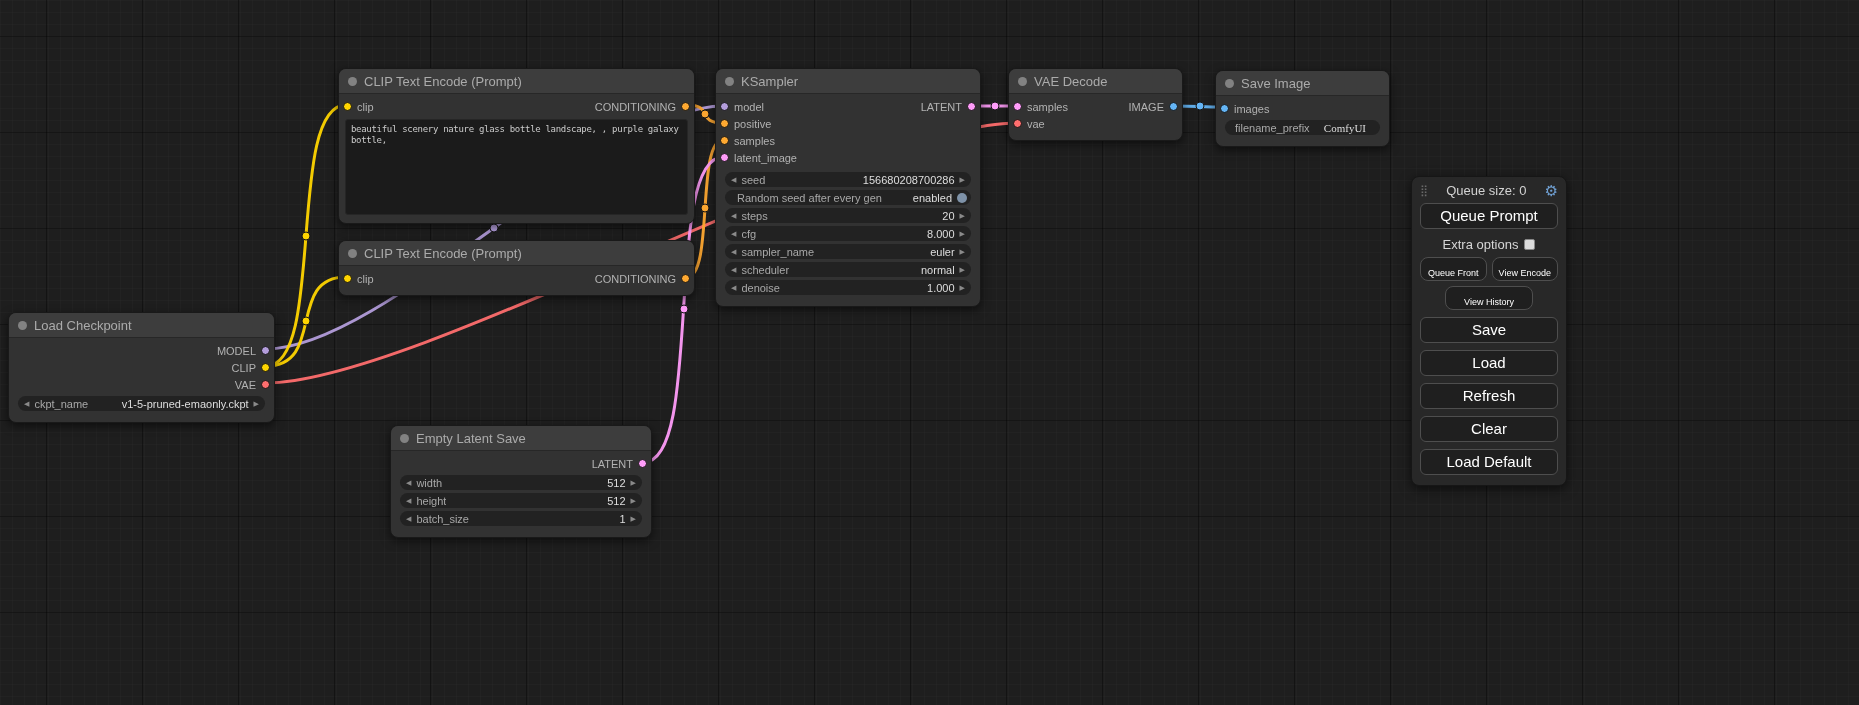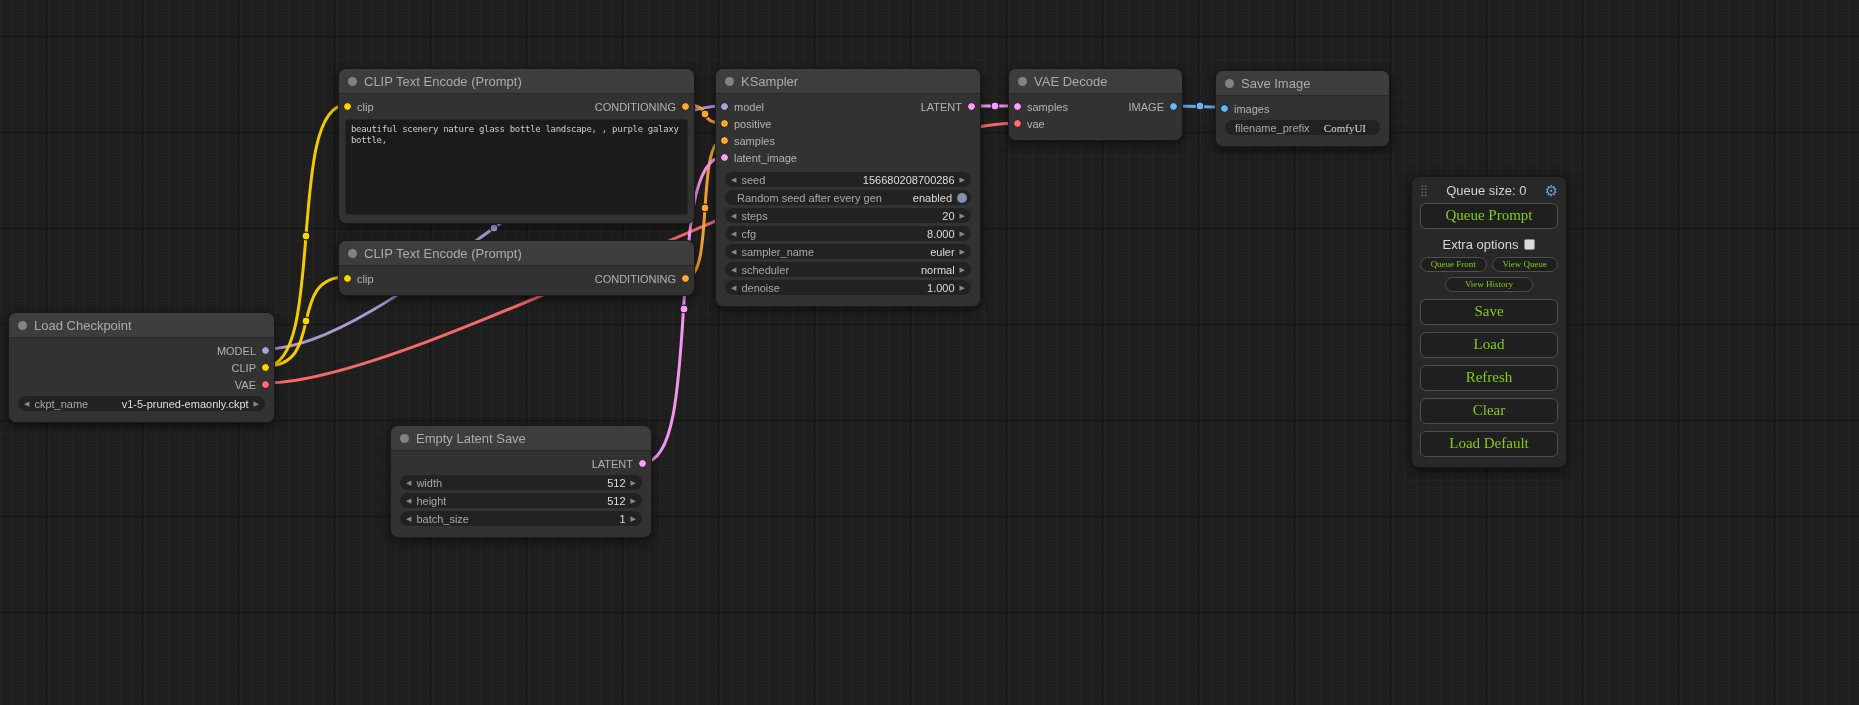--- a/index.html
+++ b/index.html
@@ -47,30 +47,30 @@
     letter-spacing:-0.3px; resize:none; overflow:hidden; width:calc(100% - 12px); }
 
   .menu { position:absolute; left:1411px; top:176px; width:156px; z-index:3;
     background:#282828; border:1px solid #161616; border-radius:8px; padding:6px 8px 10px;
     box-shadow:0 3px 12px rgba(0,0,0,.6); color:#d6d6d6; }
   .menu-header { display:flex; align-items:center; margin-bottom:5px; }
   .drag-handle { color:#6a6a6a; font-size:11px; cursor:grab; }
   .queue-size { flex:1; text-align:center; font-size:13px; color:#d2d2d2; }
   .gear { font-size:15px; line-height:15px; cursor:pointer; }
   .btn { display:block; width:100%; background:#1f1f1f; border:1px solid #4e4e4e;
-    border-radius:6px; color:#84cc16; cursor:pointer;
-    font-family:Liberation Serif, serif; }
+    border-radius:6px; color:#ffffff; cursor:pointer;
+    font-family:Liberation Sans, sans-serif; }
   .btn.big { font-size:15px; padding:3px 0 4px; margin-top:7px; }
   .btn.qp { margin-top:2px; }
   .extra-row { display:flex; align-items:center; justify-content:center; gap:6px;
     margin-top:8px; font-size:13px; }
   .checkbox { width:11px; height:11px; background:#dcdcdc; border:1px solid #888;
     border-radius:2px; display:inline-block; cursor:pointer; }
   .small-row { display:flex; gap:5px; margin-top:5px; justify-content:center; }
-  .btn.small { font-size:9px; padding:1px 5px 2px; width:auto; flex:1; border-radius:8px; }
+  .btn.small { font-size:9px; padding:10px 5px 2px; width:auto; flex:1; border-radius:8px; }
   .small-row.center .btn.small { flex:0 0 64%; }
   .gap-above { margin-top:13px; }
 </style>
 </head>
 <body>
 
 <div class="canvas">
 
   <svg class="wires" width="1859" height="705" viewBox="0 0 1859 705">
     <path d="M266,349 C386,349 603,106 723,106" stroke="#B39DDB"></path>
@@ -300,21 +300,21 @@
       <span class="queue-size">Queue size: 0</span>
       <span class="gear" style="color: rgb(111, 159, 210);">⚙</span>
     </div>
     <button class="btn big qp">Queue Prompt</button>
     <div class="extra-row">
       <span>Extra options</span>
       <span class="checkbox"></span>
     </div>
     <div class="small-row">
       <button class="btn small">Queue Front</button>
-      <button class="btn small">View Queue</button>
+      <button class="btn small">View Encode</button>
     </div>
     <div class="small-row center">
       <button class="btn small">View History</button>
     </div>
     <button class="btn big gap-above">Save</button>
     <button class="btn big">Load</button>
     <button class="btn big">Refresh</button>
     <button class="btn big">Clear</button>
     <button class="btn big">Load Default</button>
   </div>

